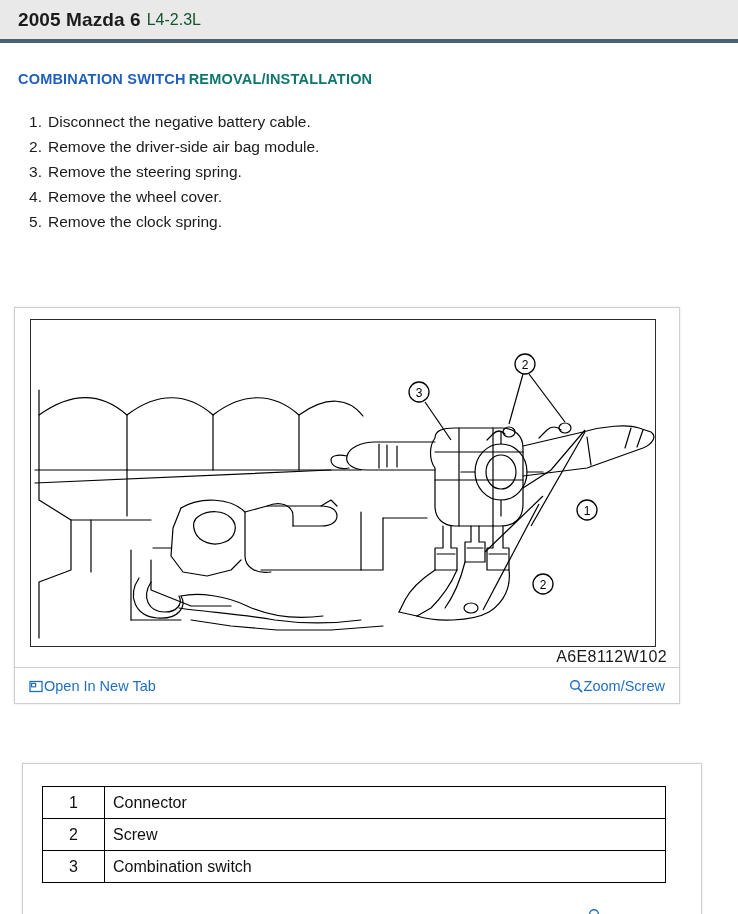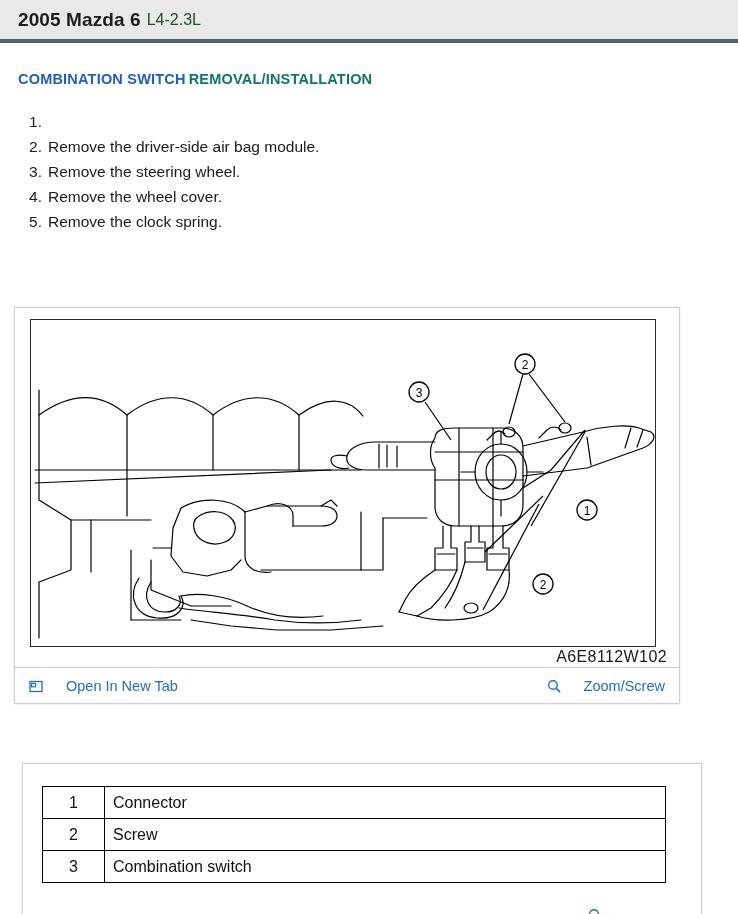--- a/index.html
+++ b/index.html
@@ -109,21 +109,21 @@
     height: 36px;
     border-top: 1px solid #cfcfcf;
     display: flex;
     align-items: center;
     justify-content: space-between;
     padding: 0 14px;
   }
   .fig-link {
     display: flex;
     align-items: center;
-    gap: 23px;
+    gap: 1px;
     color: #1f6fc4;
     font-size: 14.5px;
     cursor: pointer;
   }
   .fig-link svg { display: block; }
 
   
   .legend-panel {
     position: absolute;
     left: 22px;
@@ -171,28 +171,29 @@
     <span class="header-sub">L4-2.3L</span>
   </div>
 
   <div class="section-heading">
     <span class="blue">COMBINATION SWITCH</span><span class="black">REMOVAL/INSTALLATION</span>
   </div>
 
   <div class="steps">
     <div class="step">
       <span class="step-num">1.</span>
+      <span>Disconnect the negative battery cable.</span>
     </div>
     <div class="step">
       <span class="step-num">2.</span>
       <span>Remove the driver-side air bag module.</span>
     </div>
     <div class="step">
       <span class="step-num">3.</span>
-      <span>Remove the steering wheel.</span>
+      <span>Remove the steering spring.</span>
     </div>
     <div class="step">
       <span class="step-num">4.</span>
       <span>Remove the wheel cover.</span>
     </div>
     <div class="step">
       <span class="step-num">5.</span>
       <span>Remove the clock spring.</span>
     </div>
   </div>

